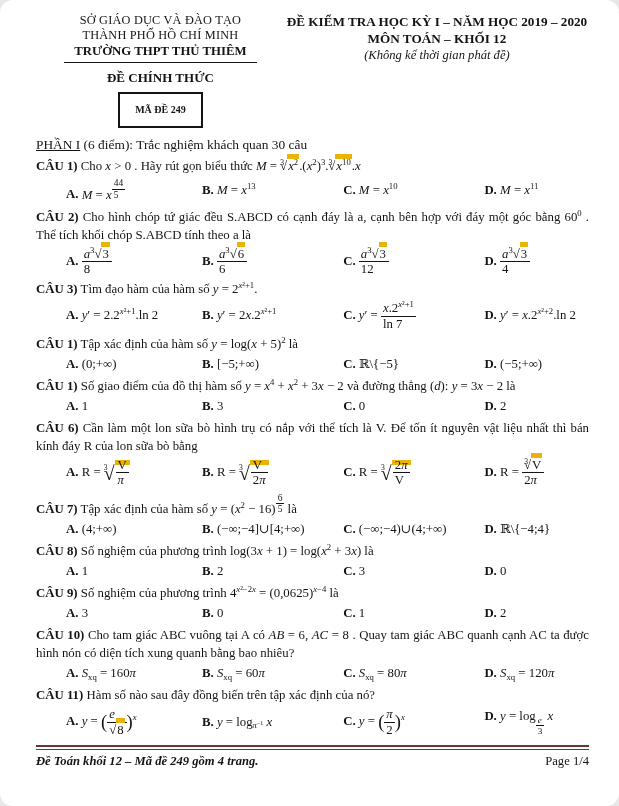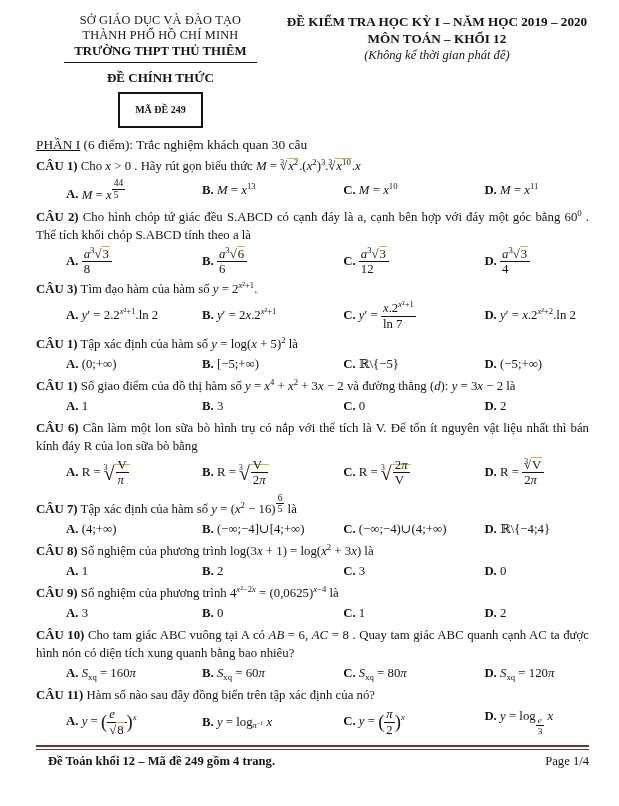--- a/index.html
+++ b/index.html
@@ -1,18 +1,18 @@
 <!DOCTYPE html>
 <html><head>
 <meta charset="utf-8">
 <style>
   html,body{margin:0;padding:0;background:#e8e8e8;}
   body{font-family:"Liberation Serif","DejaVu Serif",serif;}
   .page{width:619px;height:806px;background:#ffffff;color:#141414;margin:0 auto;
-        box-sizing:border-box;padding:13px 30px 0 36px;font-size:12.8px;overflow:hidden;position:relative;}
+        box-sizing:border-box;padding:13px 30px 0 36px;font-size:12.8px;overflow:hidden;position:relative;border-radius:13px;}
   
   .hdr{display:flex;justify-content:space-between;}
   .h-left{width:45%;text-align:center;line-height:1.25;}
   .h-left .l1,.h-left .l2{font-size:12.3px;letter-spacing:.2px;}
   .h-left .l3{font-weight:bold;font-size:12.8px;display:inline-block;border-bottom:1.5px solid #141414;padding:0 10px 2px 10px;}
   .exam-type{font-weight:bold;margin-top:7px;font-size:13px;}
   .code-box{display:inline-block;border:2px solid #141414;padding:10px 15px;font-weight:bold;font-size:10px;margin-top:6px;}
   .h-right{width:55%;text-align:center;line-height:1.3;}
   .h-right .r1{font-weight:bold;font-size:13.2px;}
   .h-right .r2{font-weight:bold;font-size:13.2px;}
@@ -31,27 +31,27 @@
   sub{font-size:0.68em;vertical-align:-0.3em;line-height:0;}
   .f{display:inline-block;vertical-align:middle;text-align:left;line-height:1.12;}
   .f>.n{display:block;border-bottom:1px solid #141414;padding:0 2px;}
   .f>.d{display:block;padding:0 2px;}
   sup.bigf{vertical-align:0.75em;font-size:0.74em;}
   sup.bigf .f{line-height:1.1;}
   sub.subf{vertical-align:-0.9em;font-size:0.72em;}
   sub.subf .f>.n{border-bottom-width:1px;}
   .rad{white-space:nowrap;}
   .ri{font-size:0.6em;vertical-align:0.7em;margin-right:-4px;}
-  .rc{border-top:1px solid #eab308;padding:0 1px;}
+  .rc{border-top:5px solid #eab308;padding:0 1px;}
   .rs{font-size:1.55em;line-height:0;vertical-align:middle;}
   .par{font-size:1.45em;line-height:0;vertical-align:middle;font-weight:normal;}
   
   .frule{border-top:2.5px solid #6e3434;border-bottom:1px solid #6e3434;height:2px;margin-top:8px;}
   .ftr{display:flex;justify-content:space-between;margin-top:4px;font-size:12.6px;}
-  .fl{font-weight:bold;margin-left:12px;}
+  .fl{font-weight:bold;font-style:italic;}
 </style>
 </head>
 <body>
 
 <div class="page">
 
   <div class="hdr">
     <div class="h-left">
       <div class="l1">SỞ GIÁO DỤC VÀ ĐÀO TẠO</div>
       <div class="l2">THÀNH PHỐ HỒ CHÍ MINH</div>

